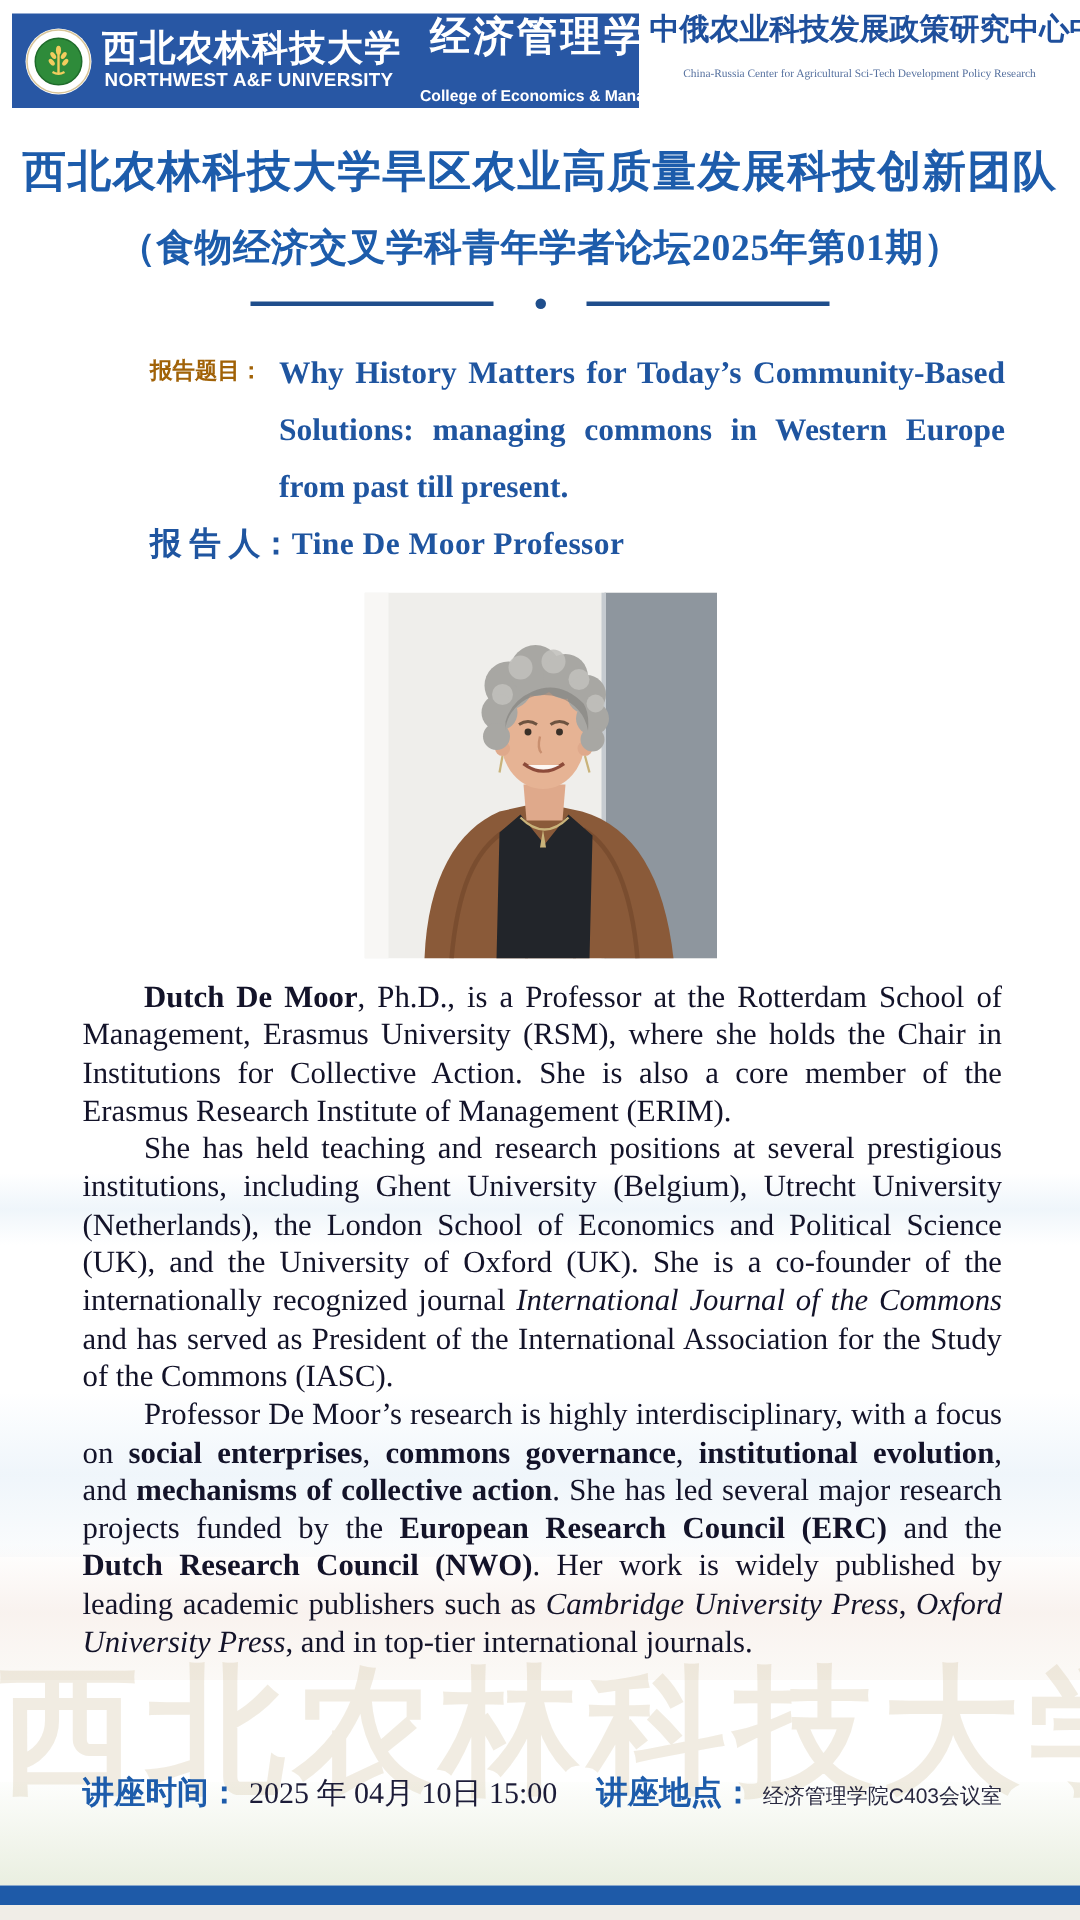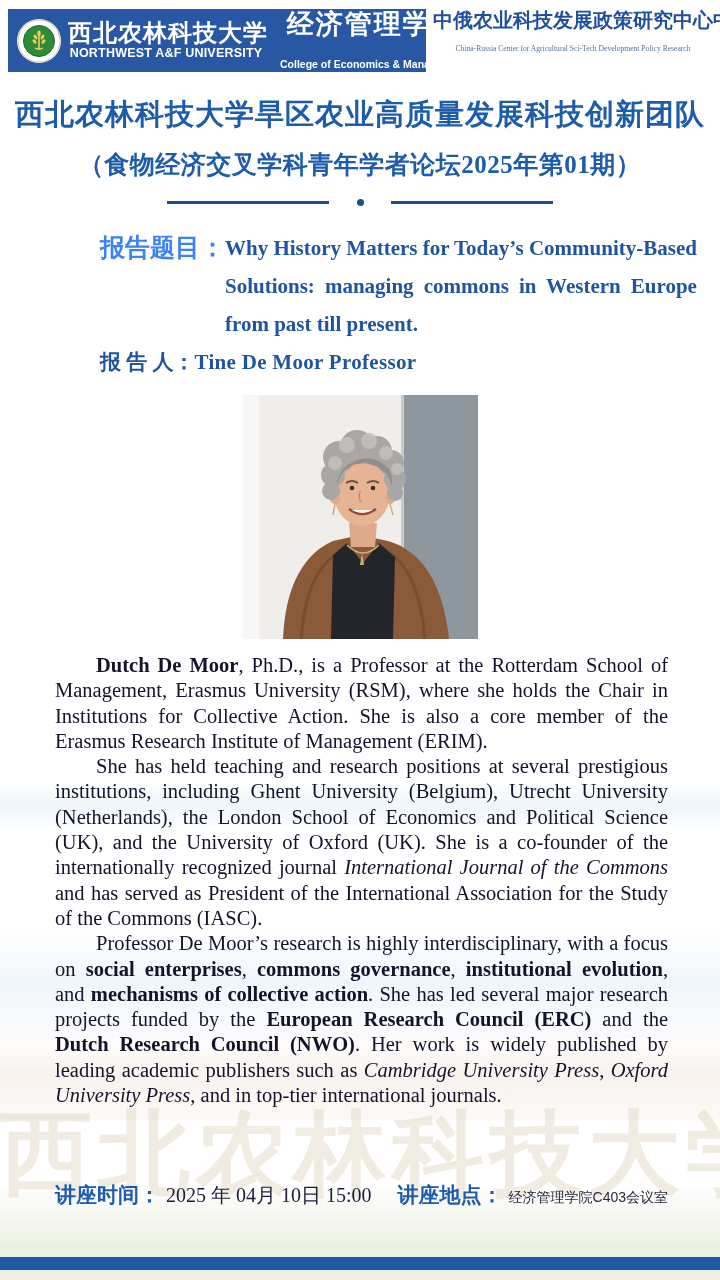--- a/index.html
+++ b/index.html
@@ -55,21 +55,21 @@
   }
   .title-divider {
     position:relative; z-index:1; margin:17px auto 0 auto; width:386px; height:8px;
     display:flex; align-items:center; justify-content:space-between;
   }
   .divider-line { width:162px; height:3px; background:#1f4e8c; }
   .divider-dot { width:7px; height:7px; border-radius:50%; background:#1f4e8c; }
   
   .topic-row { position:relative; z-index:1; display:flex; margin:23px 50px 0 100px; }
   .topic-label {
-    flex:0 0 86px; font-size:25px; font-weight:bold; color:#3b82f6;
+    flex:0 0 86px; font-size:15px; font-weight:bold; color:#a16207;
     line-height:38px; white-space:nowrap; letter-spacing:0px;
   }
   .topic-lines { flex:1; }
   .topic-line {
     font-size:21px; font-weight:bold; color:#1f55a0; line-height:38px;
     white-space:nowrap; overflow:hidden;
   }
   .topic-line.jl { text-align:justify; text-align-last:justify; }
   .speaker-row { position:relative; z-index:1; display:flex; margin:0 50px 0 100px; }
   .speaker-label { flex:0 0 86px; font-size:21px; font-weight:bold; color:#1f55a0; line-height:38px; white-space:nowrap; }

